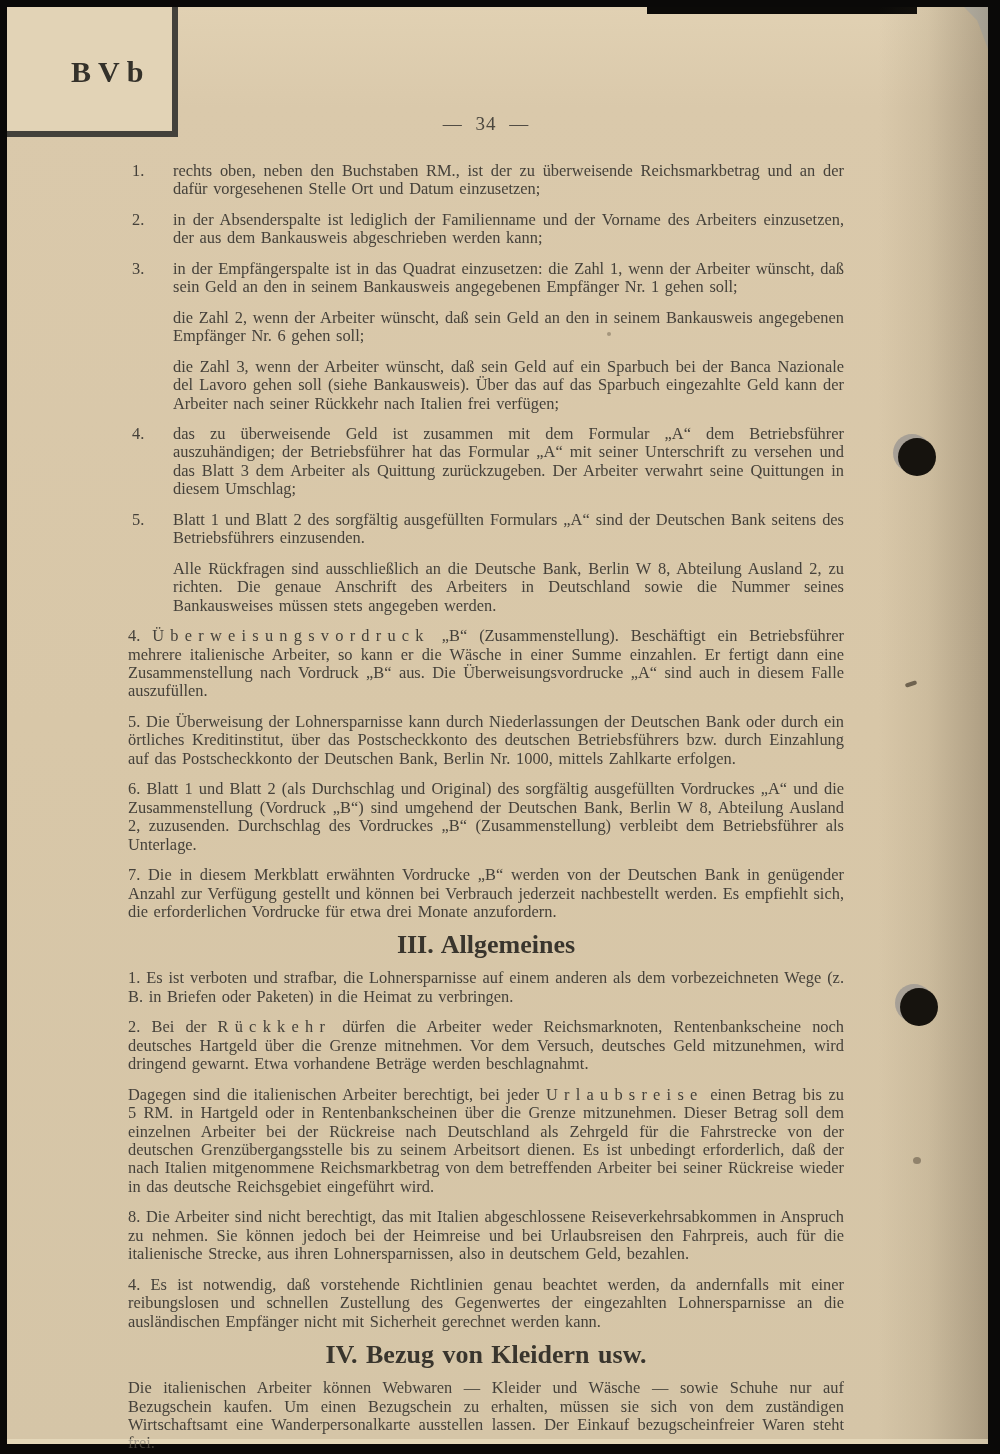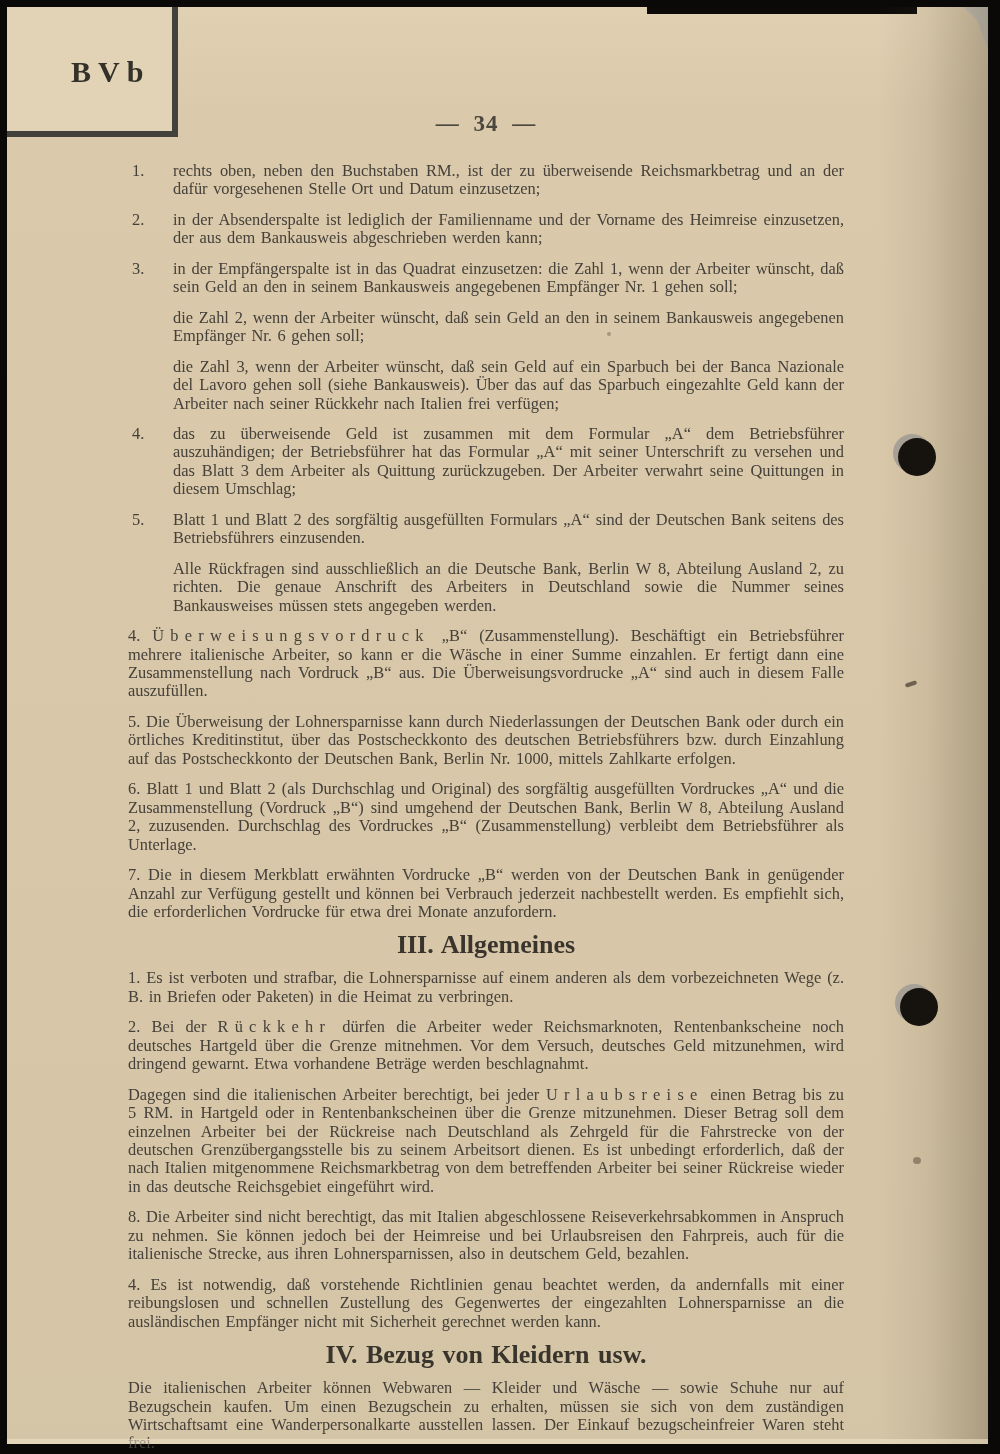--- a/index.html
+++ b/index.html
@@ -45,22 +45,22 @@
     border-right:6px solid #43413b; border-bottom:6px solid #43413b;
     background:#e2d3b6;
   }
   .stamp {
     position:absolute; left:64px; top:48px;
     font-weight:bold; font-size:30px; letter-spacing:7px;
     color:#34312a; white-space:nowrap;
   }
   .pagenum {
     position:relative; width:740px; margin:106px 0 0 109px;
-    text-align:center; font-size:23px; letter-spacing:1px; word-spacing:7px;
-    color:#4b473f; line-height:22px;font-weight:bold;
+    text-align:center; font-size:19px; letter-spacing:1px; word-spacing:7px;
+    color:#4b473f; line-height:22px;
   }
   .content {
     position:relative; width:740px; margin:27px 0 0 109px;
     font-size:16.4px; line-height:18.45px;
     text-align:justify; word-spacing:1.5px;
   }
   .content p { margin:12px; }
   .li { position:relative; padding-left:45px; }
   .li .num { position:absolute; left:16px; top:0; }
   .content h3 {
@@ -98,21 +98,21 @@
     <div class="pagenum">— 34 —</div>
 
     <div class="content">
 
       <div class="li">
         <span class="num">1.</span>
         <p>rechts oben, neben den Buchstaben RM., ist der zu überweisende Reichsmarkbetrag und an der dafür vorgesehenen Stelle Ort und Datum einzusetzen;</p>
       </div>
       <div class="li">
         <span class="num">2.</span>
-        <p>in der Absenderspalte ist lediglich der Familienname und der Vorname des Heimreise einzusetzen, der aus dem Bankausweis abgeschrieben werden kann;</p>
+        <p>in der Absenderspalte ist lediglich der Familienname und der Vorname des Arbeiters einzusetzen, der aus dem Bankausweis abgeschrieben werden kann;</p>
       </div>
       <div class="li">
         <span class="num">3.</span>
         <p>in der Empfängerspalte ist in das Quadrat einzusetzen: die Zahl 1, wenn der Arbeiter wünscht, daß sein Geld an den in seinem Bankausweis angegebenen Empfänger Nr. 1 gehen soll;</p>
         <p>die Zahl 2, wenn der Arbeiter wünscht, daß sein Geld an den in seinem Bankausweis angegebenen Empfänger Nr. 6 gehen soll;</p>
         <p>die Zahl 3, wenn der Arbeiter wünscht, daß sein Geld auf ein Sparbuch bei der Banca Nazionale del Lavoro gehen soll (siehe Bankausweis). Über das auf das Sparbuch eingezahlte Geld kann der Arbeiter nach seiner Rückkehr nach Italien frei verfügen;</p>
       </div>
       <div class="li">
         <span class="num">4.</span>
         <p>das zu überweisende Geld ist zusammen mit dem Formular „A“ dem Betriebsführer auszuhändigen; der Betriebsführer hat das Formular „A“ mit seiner Unterschrift zu versehen und das Blatt 3 dem Arbeiter als Quittung zurückzugeben. Der Arbeiter verwahrt seine Quittungen in diesem Umschlag;</p>

